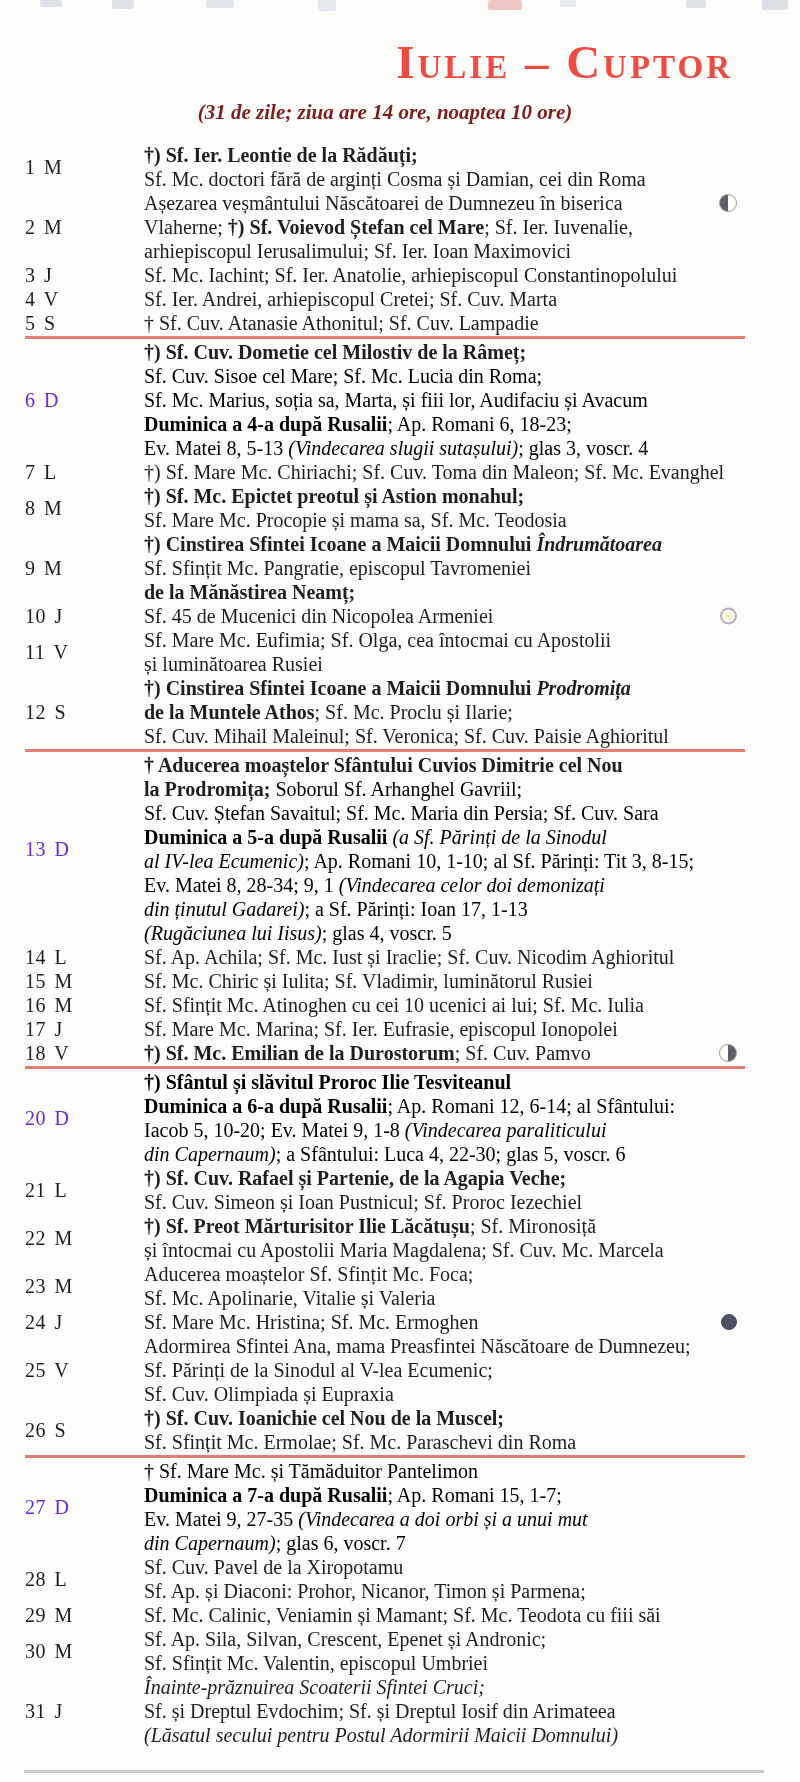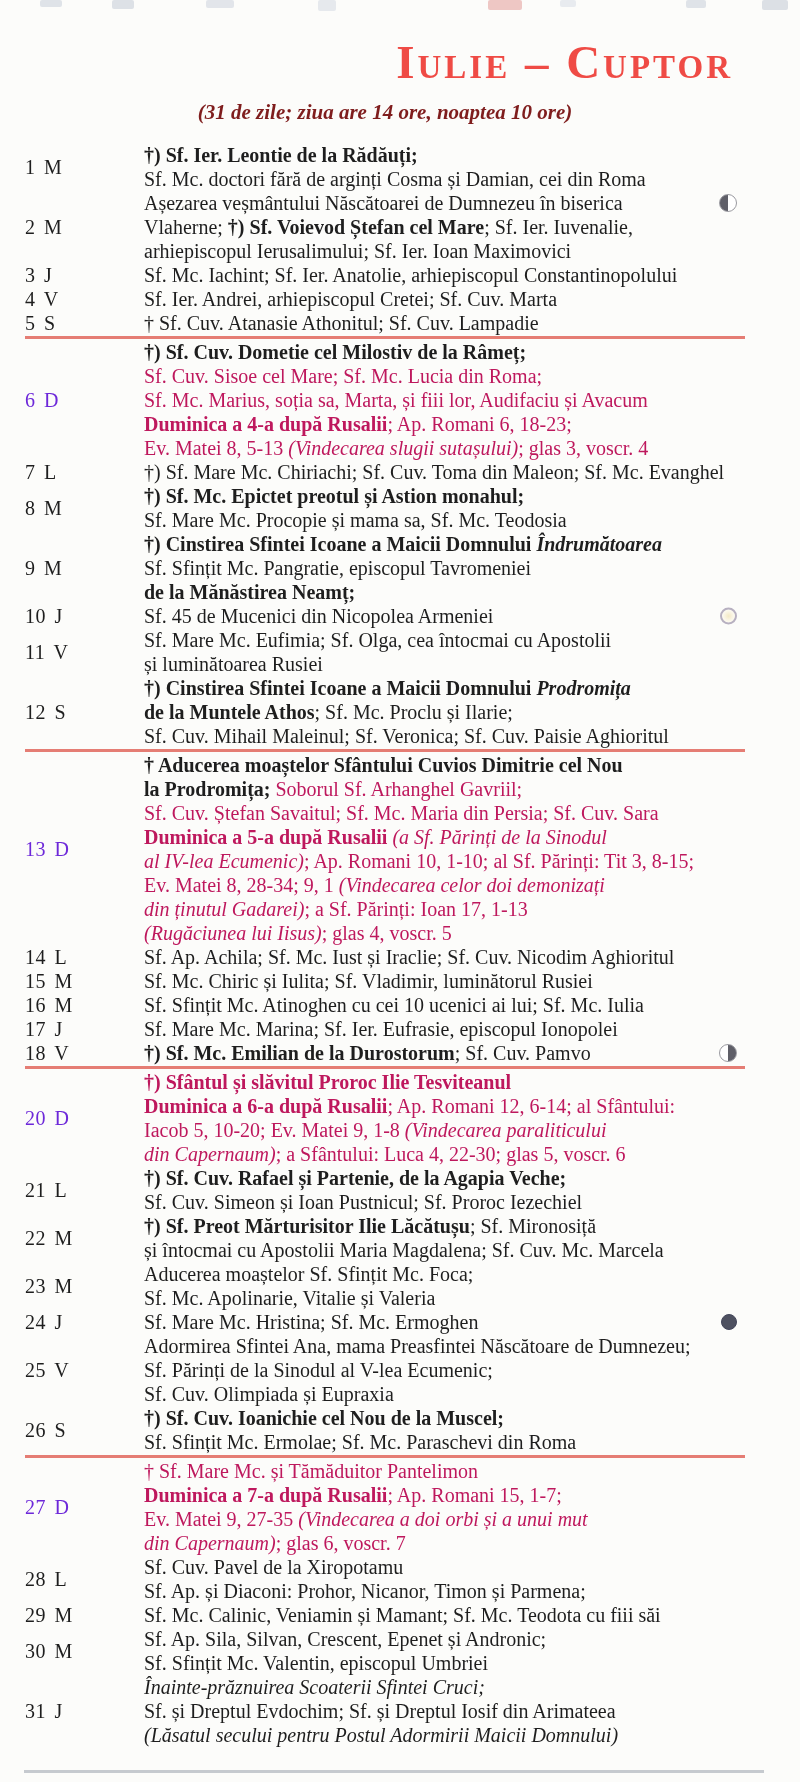--- a/index.html
+++ b/index.html
@@ -42,21 +42,21 @@
     letter-spacing:0.5px;word-spacing:3px;
   }
   .day-row.sunday .day-label{color:#6d28d9;}
   .day-lines{flex:1;min-width:0;margin-left:41px;}
   .line{
     font-size:20px;line-height:24px;
     position:relative;white-space:nowrap;
   }
   .b{font-weight:700;}
   .i{font-style:italic;}
-  .r{color:#be185d;}
+  .r{color:#000000;}
 
   .sep{height:3px;background:#e57d74;margin:1px 0;}
 
   
   .moon{
     position:absolute;right:8px;top:50%;
     transform:translateY(-50%);
     width:18px;height:18px;border-radius:50%;
     box-sizing:border-box;
   }

